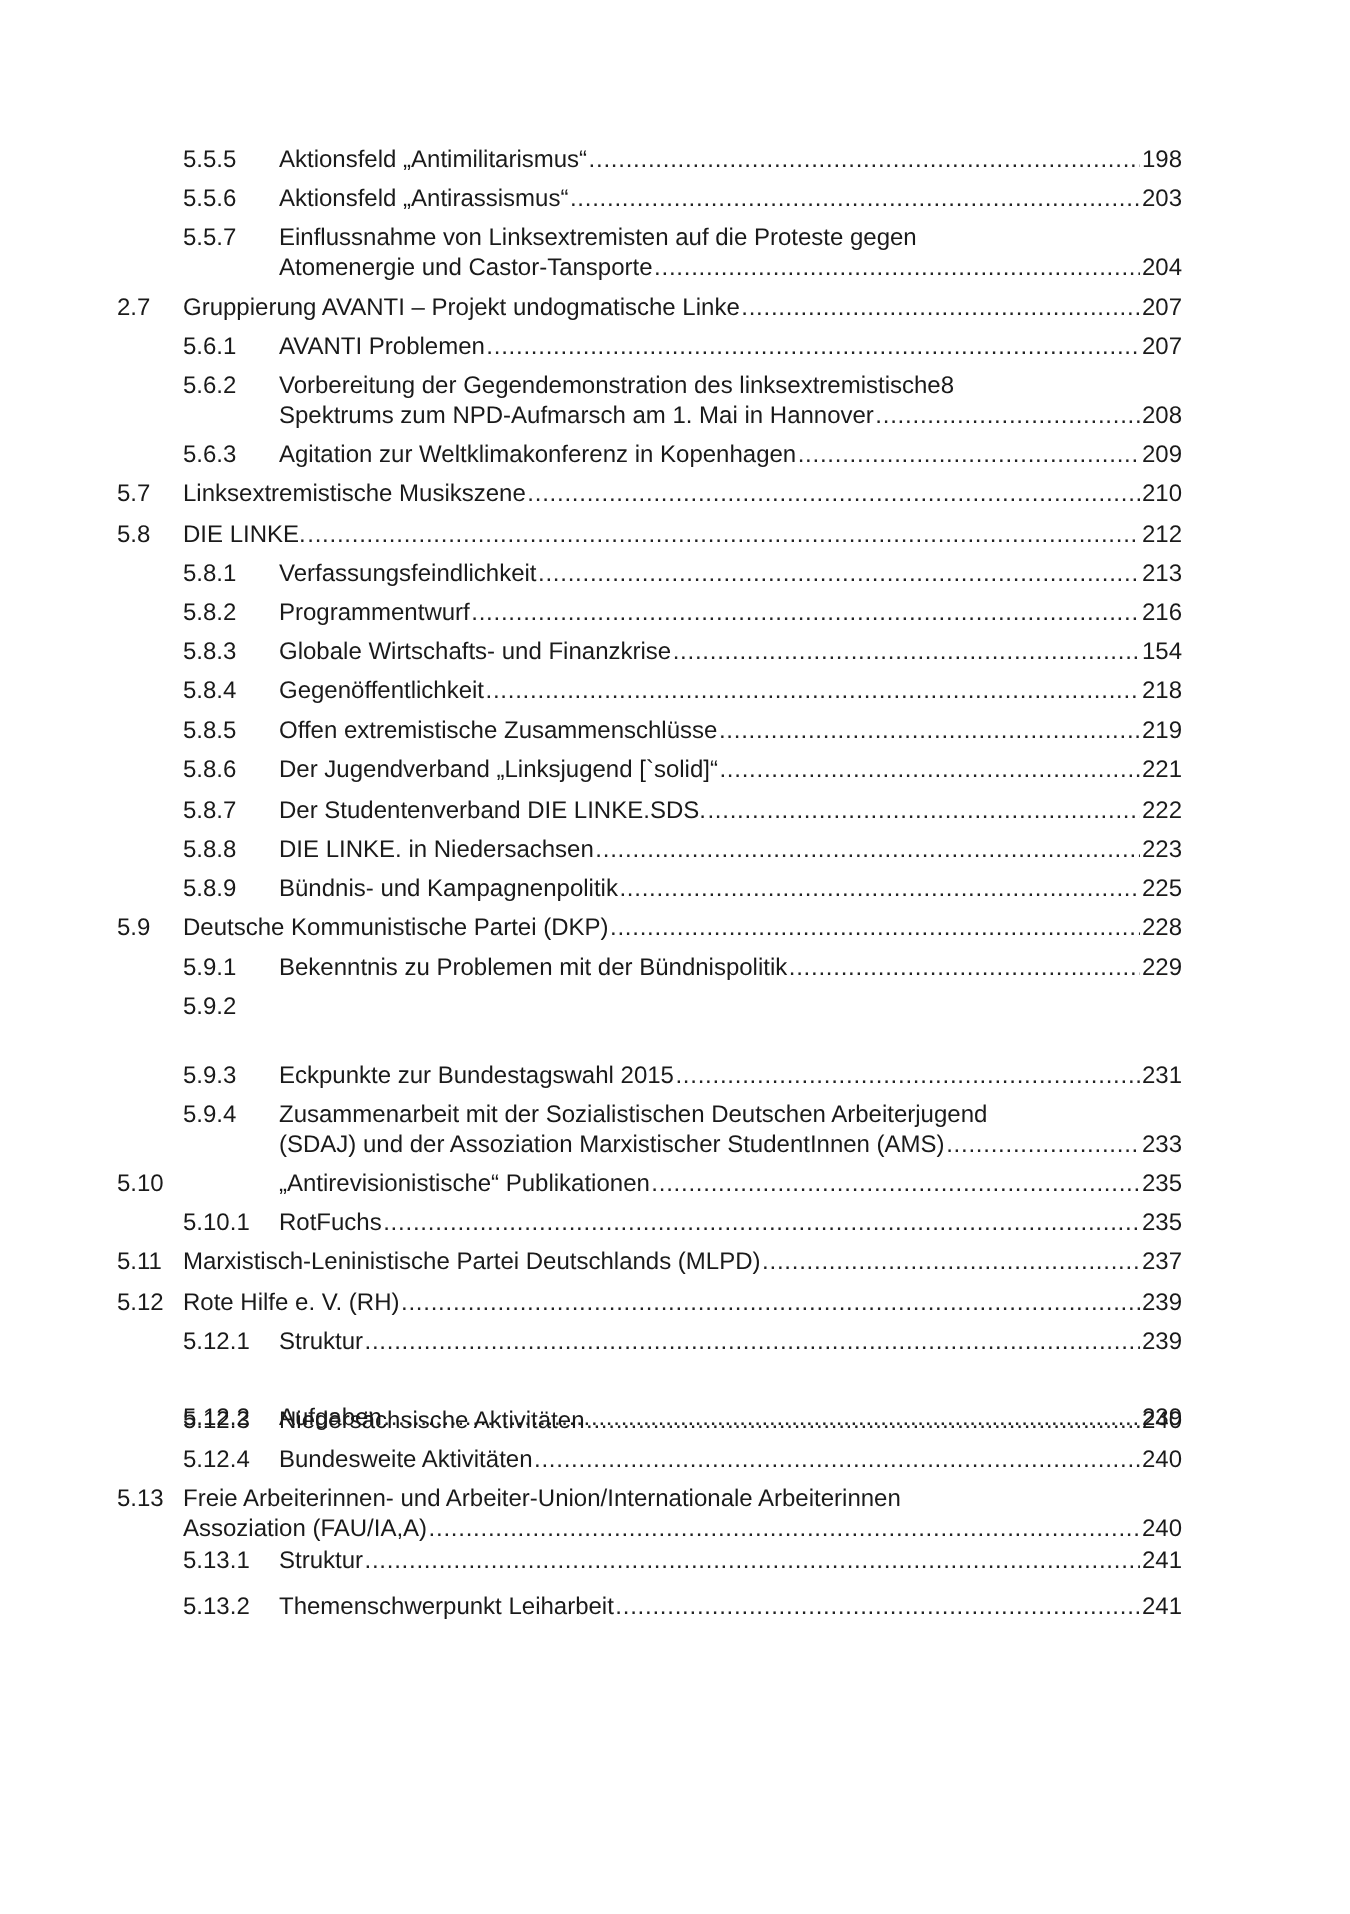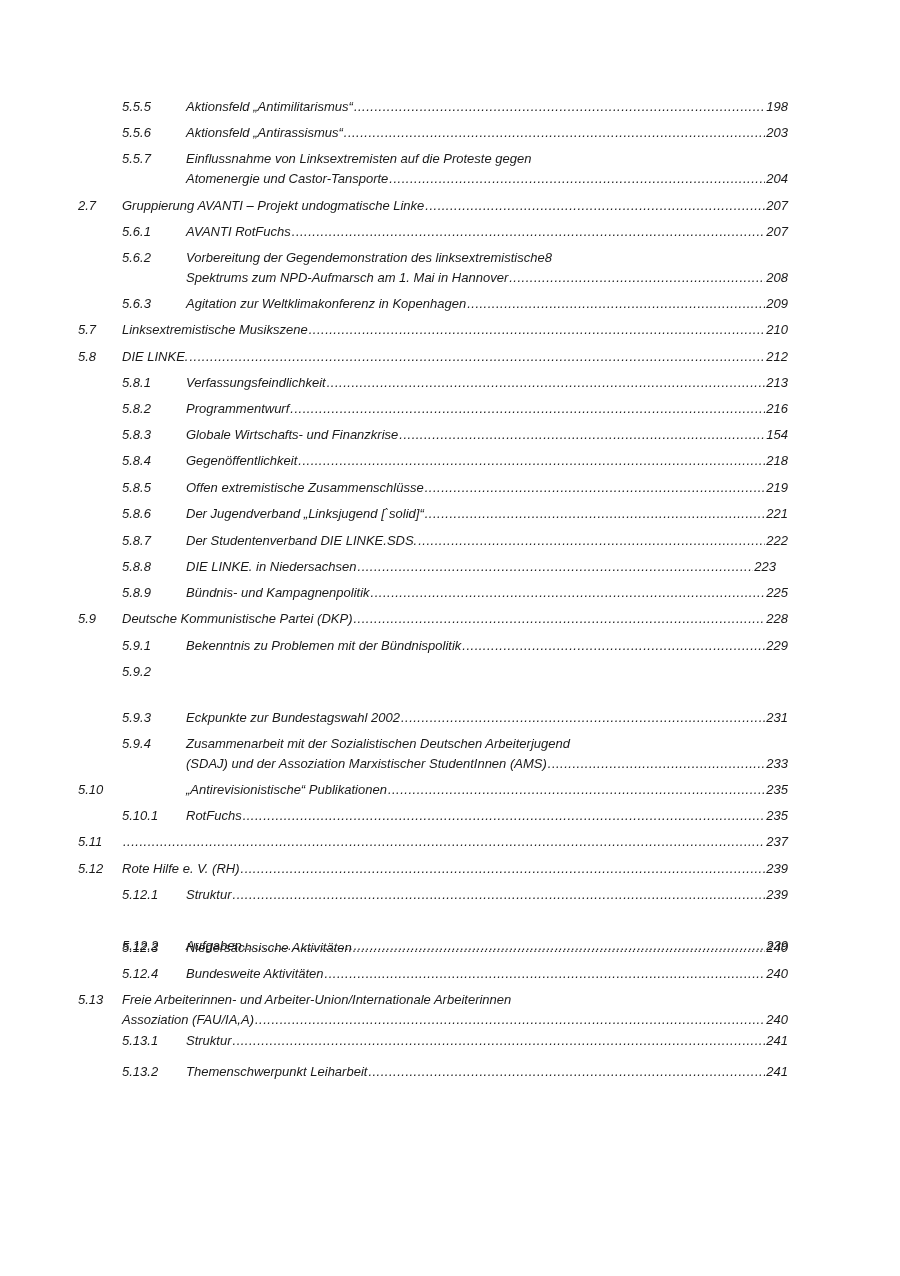--- a/index.html
+++ b/index.html
@@ -1,19 +1,19 @@
 <!DOCTYPE html>
 <html><head>
   <meta charset="utf-8">
   <style>
     html, body { margin: 0; padding: 0; background: #ffffff; }
     body { width: 900px; height: 1276px; position: relative; overflow: hidden;
            font-family: "Liberation Sans", "DejaVu Sans", sans-serif; color: #1a1a1a; }
     .toc { position: absolute; left: 78px; top: 97px; width: 710px; }
-    .entry { position: relative; font-size: 13px; line-height: 20px; font-style: italic; }
+    .entry { position: relative; font-size: 16px; line-height: 20px; }
     .entry .num { position: absolute; top: 0; }
     .entry.l1 .num { left: 0; }
     .entry.l2 .num { left: 44px; }
     .entry .text { display: block; }
     .entry.l1 .text { margin-left: 44px; text-align: right; }
     .entry.l2 .text { margin-left: 108px; }
     .entry.l1.wide .text { margin-left: 108px; }
     .line { display: flex; align-items: baseline; white-space: nowrap; }
     .line .t { flex: 0 0 auto; }
     .line .dots { flex: 1 1 auto; overflow: hidden; margin: 0 1px; letter-spacing: 0.5px; color: #222; }
@@ -64,21 +64,21 @@
           <span class="t">Gruppierung AVANTI – Projekt undogmatische Linke</span>
           <span class="dots"></span>
           <span class="pg">207</span>
         </div>
       </div>
     </div>
     <div class="entry l2" style="position: absolute; left: 0px; right: 0px; top: 125px;">
       <span class="num">5.6.1</span>
       <div class="text">
         <div class="line">
-          <span class="t">AVANTI RotFuchs</span>
+          <span class="t">AVANTI Problemen</span>
           <span class="dots"></span>
           <span class="pg">207</span>
         </div>
       </div>
     </div>
     <div class="entry l2" style="position: absolute; left: 0px; right: 0px; top: 151px;">
       <span class="num">5.6.2</span>
       <div class="text">
         <div class="line">
           <span class="t">Vorbereitung der Gegendemonstration des linksextremistische8</span>
@@ -183,21 +183,21 @@
     <div class="entry l2" style="position: absolute; left: 0px; right: 0px; top: 434px;">
       <span class="num">5.8.7</span>
       <div class="text">
         <div class="line">
           <span class="t">Der Studentenverband DIE LINKE.SDS.</span>
           <span class="dots"></span>
           <span class="pg">222</span>
         </div>
       </div>
     </div>
-    <div class="entry l2" style="position: absolute; left: 0px; right: 12px; top: 460px;">
+    <div class="entry l2" style="position: absolute; left: 0px; right: 0px; top: 460px;">
       <span class="num">5.8.8</span>
       <div class="text">
         <div class="line">
           <span class="t">DIE LINKE. in Niedersachsen</span>
           <span class="dots"></span>
           <span class="pg">223</span>
         </div>
       </div>
     </div>
     <div class="entry l2" style="position: absolute; left: 0px; right: 0px; top: 486px; text-align: center;">
@@ -230,21 +230,21 @@
         </div>
       </div>
     </div>
     <div class="entry l2" style="position: absolute; left: 0px; right: 0px; top: 565px;">
       <span class="num">5.9.2</span>
     </div>
     <div class="entry l2" style="position: absolute; left: 0px; right: 0px; top: 611px;">
       <span class="num">5.9.3</span>
       <div class="text">
         <div class="line">
-          <span class="t">Eckpunkte zur Bundestagswahl 2002</span>
+          <span class="t">Eckpunkte zur Bundestagswahl 2015</span>
           <span class="dots"></span>
           <span class="pg">231</span>
         </div>
       </div>
     </div>
     <div class="entry l2" style="position: absolute; left: 0px; right: 0px; top: 637px;">
       <span class="num">5.9.4</span>
       <div class="text">
         <div class="line">
           <span class="t">Zusammenarbeit mit der Sozialistischen Deutschen Arbeiterjugend</span>
@@ -273,20 +273,21 @@
           <span class="t">RotFuchs</span>
           <span class="dots"></span>
           <span class="pg">235</span>
         </div>
       </div>
     </div>
     <div class="entry l1" style="position: absolute; left: 0px; right: 0px; top: 735px;">
       <span class="num">5.11</span>
       <div class="text">
         <div class="line">
+          <span class="t">Marxistisch-Leninistische Partei Deutschlands (MLPD)</span>
           <span class="dots"></span>
           <span class="pg">237</span>
         </div>
       </div>
     </div>
     <div class="entry l1" style="position: absolute; left: 0px; right: 0px; top: 762px;">
       <span class="num">5.12</span>
       <div class="text">
         <div class="line">
           <span class="t">Rote Hilfe e. V. (RH)</span>

